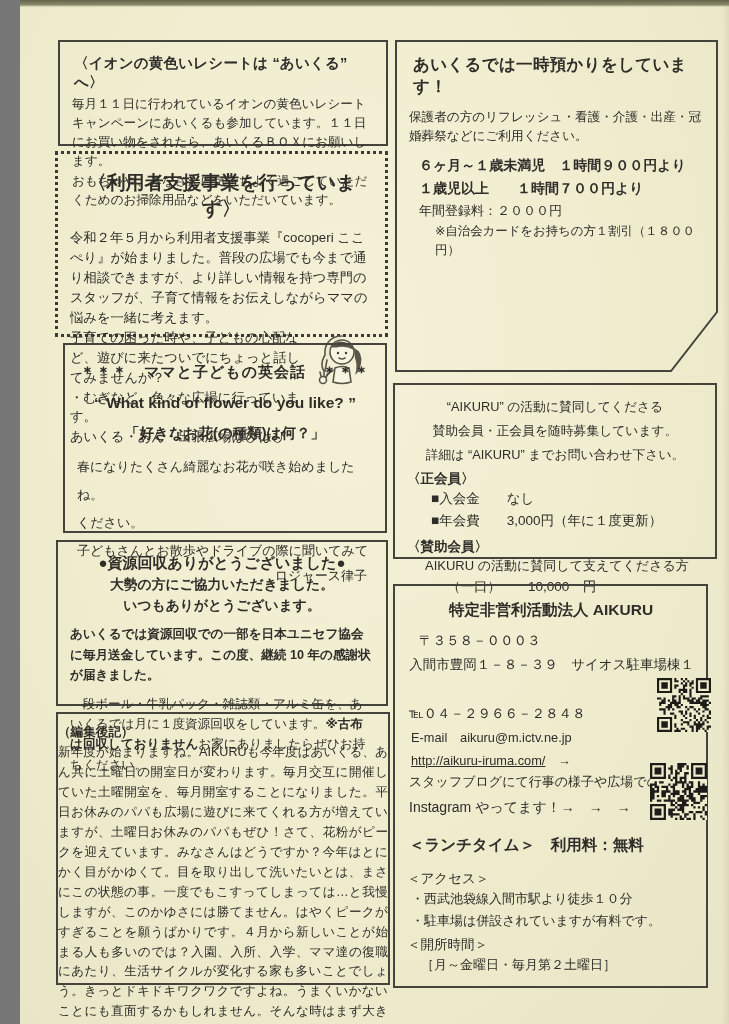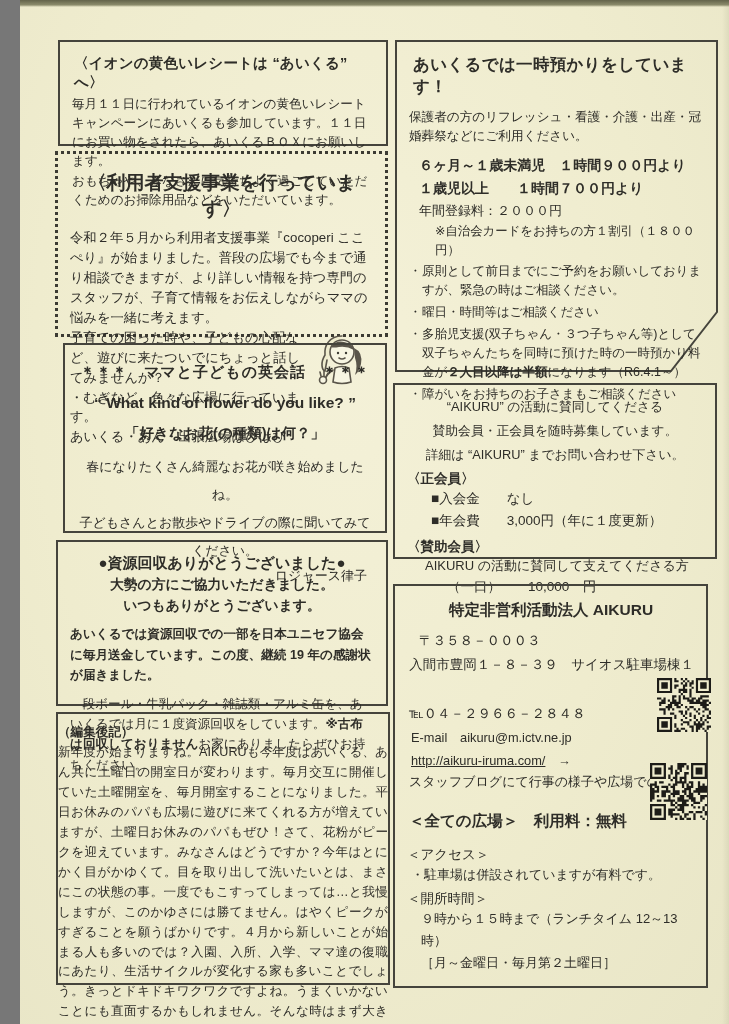--- a/index.html
+++ b/index.html
@@ -27,21 +27,21 @@
 
   
   .support-title{font-size:19px;font-weight:bold;text-align:center;margin:8px 0 6px;}
   .support-body{font-size:13.3px;line-height:1.5;}
   .girl-illo{float:right;width:62px;height:66px;margin:2px 0 0 4px;}
 
   
   .eng-title{font-size:15px;font-weight:bold;text-align:center;margin:10px 0 12px;letter-spacing:1px;}
   .eng-line{font-size:15.5px;font-weight:bold;text-align:center;margin-bottom:12px;}
   .jp-line{font-size:14.5px;font-weight:bold;text-align:center;margin-bottom:10px;}
-  .eng-body{font-size:13px;line-height:2.15;text-align:center;}
+  .eng-body{font-size:13px;line-height:2.15;}
   .eng-sign{font-size:13px;text-align:right;margin-top:2px;padding-right:6px;}
 
   
   .rec-title{font-size:15px;font-weight:bold;text-align:center;margin:4px 0 2px;}
   .rec-sub{font-size:13.8px;font-weight:bold;text-align:center;line-height:1.5;}
   .rec-para{font-size:12.6px;line-height:1.62;margin-top:8px;}
   .rec-para.b{font-weight:bold;}
 
   
   .ed-title{font-size:12.6px;margin-bottom:2px;}
@@ -117,55 +117,49 @@
       <p>・むぎなど、色々な広場に行っています。</p>
       <p>あいくる・あん・出張広場はぴはぴ</p>
     </div>
   </section>
 
   <section class="box pad" style="left:43px;top:343px;width:324px;height:190px;">
     <h2 class="eng-title">＊＊＊　ママと子どもの英会話　＊＊＊</h2>
     <p class="eng-line">“ What kind of flower do you like? ”</p>
     <p class="jp-line">「好きなお花(の種類)は何？」</p>
     <p class="eng-body">春になりたくさん綺麗なお花が咲き始めましたね。</p>
+    <p class="eng-body">ください。</p>
     <p class="eng-body">子どもさんとお散歩やドライブの際に聞いてみて</p>
-    <p class="eng-body">ください。</p>
     <p class="eng-sign">ロジャース律子</p>
   </section>
 
   <section class="box pad" style="left:36px;top:540px;width:332px;height:166px;">
     <h2 class="rec-title">●資源回収ありがとうございました●</h2>
     <p class="rec-sub">大勢の方にご協力いただきました。</p>
     <p class="rec-sub">いつもありがとうございます。</p>
-    <p class="rec-para b">あいくるでは資源回収での一部を日本ユニセフ協会に毎月送金しています。この度、継続 19 年の感謝状が届きました。</p>
+    <p class="rec-para b">あいくるでは資源回収での一部を日本ユニセフ協会に毎月送金しています。この度、継続 10 年の感謝状が届きました。</p>
     <p class="rec-para"><span>　段ボール・牛乳パック・雑誌類・アルミ缶を、あいくるでは月に１度資源回収をしています。</span><strong>※古布は回収しておりません</strong><span>お家にありましたらぜひお持ちください。</span></p>
   </section>
 
   <section class="box" style="left:36px;top:712px;width:334px;height:273px;padding:10px 0;">
     <h2 class="ed-title">（編集後記）</h2>
     <p class="ed-body">新年度が始まりますね。AIKURUも今年度はあいくる、あん共に土曜日の開室日が変わります。毎月交互に開催していた土曜開室を、毎月開室することになりました。平日お休みのパパも広場に遊びに来てくれる方が増えていますが、土曜日お休みのパパもぜひ！さて、花粉がピークを迎えています。みなさんはどうですか？今年はとにかく目がかゆくて。目を取り出して洗いたいとは、まさにこの状態の事。一度でもこすってしまっては…と我慢しますが、このかゆさには勝てません。はやくピークがすぎることを願うばかりです。４月から新しいことが始まる人も多いのでは？入園、入所、入学、ママ達の復職にあたり、生活サイクルが変化する家も多いことでしょう。きっとドキドキワクワクですよね。うまくいかないことにも直面するかもしれません。そんな時はまず大きく深呼吸。それからゆっくり考えましょう。入園・入所おめでとう。新生活を迎えるすべてのみなさん、おめでとう！SUZU</p>
   </section>
 
   <section class="daycare" style="left:375px;top:40px;width:323px;height:333px;">
     <svg class="frame" width="323" height="333" viewBox="0 0 323 333">
       <polygon points="1,1 322,1 322,272 276,331 1,331" fill="none" stroke="#45443c" stroke-width="2"></polygon>
     </svg>
     <div class="inner">
       <h2 class="dc-title">あいくるでは一時預かりをしています！</h2>
       <p class="dc-intro">保護者の方のリフレッシュ・看護・介護・出産・冠婚葬祭などにご利用ください。</p>
       <p class="dc-price">６ヶ月～１歳未満児　１時間９００円より</p>
       <p class="dc-price">１歳児以上　　１時間７００円より</p>
       <p class="dc-reg">年間登録料：２０００円</p>
       <p class="dc-note">※自治会カードをお持ちの方１割引（１８００円）</p>
-      <ul class="dc-bullets">
-        <li>原則として前日までにご予約をお願いしておりますが、緊急の時はご相談ください。</li>
-        <li>曜日・時間等はご相談ください</li>
-        <li><span>多胎児支援(双子ちゃん・３つ子ちゃん等)として双子ちゃんたちを同時に預けた時の一時預かり料金が</span><strong>２人目以降は半額</strong><span>になります（R6.4.1～）</span></li>
-        <li>障がいをお持ちのお子さまもご相談ください</li>
-      </ul>
     </div>
   </section>
 
   <section class="box" style="left:373px;top:383px;width:324px;height:176px;padding:8px 12px;">
     <p class="mem-intro">“AIKURU” の活動に賛同してくださる</p>
     <p class="mem-intro">賛助会員・正会員を随時募集しています。</p>
     <p class="mem-intro">詳細は “AIKURU” までお問い合わせ下さい。</p>
     <p class="mem-label">〈正会員〉</p>
     <p class="mem-item">■入会金　　なし</p>
     <p class="mem-item">■年会費　　3,000円（年に１度更新）</p>
@@ -175,25 +169,26 @@
   </section>
 
   <section class="box" style="left:373px;top:584px;width:315px;height:404px;padding:10px 12px;">
     <h2 class="org-name">特定非営利活動法人 AIKURU</h2>
     <p class="org-line">〒３５８－０００３</p>
     <p class="org-line" style="margin-left:2px;text-align:right;">入間市豊岡１－８－３９　サイオス駐車場棟１Ｆ</p>
     <p class="org-line" style="margin-left:2px;">℡０４－２９６６－２８４８</p>
     <p class="org-line small" style="margin-left:4px;">E-mail　aikuru@m.ictv.ne.jp</p>
     <p class="org-line small" style="margin-left:4px;"><span class="org-url">http://aikuru-iruma.com/</span>　<span>→</span></p>
     <p class="org-blog">スタッフブログにて行事の様子や広場での</p>
-    <p class="org-plaza">＜全ての広場＞　利用料：無料</p>
+    <p class="org-insta">Instagram やってます！→　→　→</p>
+    <p class="org-plaza">＜ランチタイム＞　利用料：無料</p>
     <p class="org-sec">＜アクセス＞</p>
+    <p class="org-item">・西武池袋線入間市駅より徒歩１０分</p>
     <p class="org-item">・駐車場は併設されていますが有料です。</p>
     <p class="org-sec" style="margin-top:4px;">＜開所時間＞</p>
-    <p class="org-hours">９時から１５時まで（ランチタイム 12～13時）</p>
     <p class="org-hours">［月～金曜日・毎月第２土曜日］</p>
 
     <div class="qr" style="left:262px;top:92px;width:54px;height:54px;">
       <svg viewBox="0 0 25 25">
         <path class="qr-modules" fill="#1d1c18" d="M8 0h1v1h-1zM11 0h1v1h-1zM13 0h1v1h-1zM8 1h1v1h-1zM9 1h1v1h-1zM12 1h1v1h-1zM14 1h1v1h-1zM16 1h1v1h-1zM11 2h1v1h-1zM13 2h1v1h-1zM15 2h1v1h-1zM16 2h1v1h-1zM8 3h1v1h-1zM9 3h1v1h-1zM12 3h1v1h-1zM13 3h1v1h-1zM15 3h1v1h-1zM8 4h1v1h-1zM12 4h1v1h-1zM16 4h1v1h-1zM10 5h1v1h-1zM11 5h1v1h-1zM12 5h1v1h-1zM13 5h1v1h-1zM15 5h1v1h-1zM10 6h1v1h-1zM12 6h1v1h-1zM13 6h1v1h-1zM15 6h1v1h-1zM11 7h1v1h-1zM15 7h1v1h-1zM7 8h1v1h-1zM8 8h1v1h-1zM10 8h1v1h-1zM12 8h1v1h-1zM15 8h1v1h-1zM20 8h1v1h-1zM21 8h1v1h-1zM22 8h1v1h-1zM23 8h1v1h-1zM0 9h1v1h-1zM1 9h1v1h-1zM3 9h1v1h-1zM7 9h1v1h-1zM10 9h1v1h-1zM12 9h1v1h-1zM13 9h1v1h-1zM14 9h1v1h-1zM16 9h1v1h-1zM17 9h1v1h-1zM19 9h1v1h-1zM20 9h1v1h-1zM2 10h1v1h-1zM3 10h1v1h-1zM5 10h1v1h-1zM7 10h1v1h-1zM8 10h1v1h-1zM10 10h1v1h-1zM14 10h1v1h-1zM15 10h1v1h-1zM16 10h1v1h-1zM18 10h1v1h-1zM19 10h1v1h-1zM21 10h1v1h-1zM22 10h1v1h-1zM23 10h1v1h-1zM1 11h1v1h-1zM2 11h1v1h-1zM3 11h1v1h-1zM6 11h1v1h-1zM7 11h1v1h-1zM8 11h1v1h-1zM9 11h1v1h-1zM10 11h1v1h-1zM15 11h1v1h-1zM16 11h1v1h-1zM17 11h1v1h-1zM18 11h1v1h-1zM19 11h1v1h-1zM20 11h1v1h-1zM21 11h1v1h-1zM22 11h1v1h-1zM24 11h1v1h-1zM1 12h1v1h-1zM5 12h1v1h-1zM6 12h1v1h-1zM8 12h1v1h-1zM9 12h1v1h-1zM11 12h1v1h-1zM20 12h1v1h-1zM21 12h1v1h-1zM22 12h1v1h-1zM23 12h1v1h-1zM4 13h1v1h-1zM5 13h1v1h-1zM6 13h1v1h-1zM9 13h1v1h-1zM10 13h1v1h-1zM13 13h1v1h-1zM15 13h1v1h-1zM16 13h1v1h-1zM21 13h1v1h-1zM22 13h1v1h-1zM1 14h1v1h-1zM2 14h1v1h-1zM3 14h1v1h-1zM5 14h1v1h-1zM7 14h1v1h-1zM14 14h1v1h-1zM17 14h1v1h-1zM19 14h1v1h-1zM22 14h1v1h-1zM23 14h1v1h-1zM3 15h1v1h-1zM10 15h1v1h-1zM11 15h1v1h-1zM13 15h1v1h-1zM18 15h1v1h-1zM21 15h1v1h-1zM24 15h1v1h-1zM3 16h1v1h-1zM6 16h1v1h-1zM7 16h1v1h-1zM11 16h1v1h-1zM13 16h1v1h-1zM15 16h1v1h-1zM19 16h1v1h-1zM24 16h1v1h-1zM8 17h1v1h-1zM12 17h1v1h-1zM15 17h1v1h-1zM17 17h1v1h-1zM21 17h1v1h-1zM23 17h1v1h-1zM8 18h1v1h-1zM13 18h1v1h-1zM17 18h1v1h-1zM20 18h1v1h-1zM23 18h1v1h-1zM24 18h1v1h-1zM11 19h1v1h-1zM15 19h1v1h-1zM18 19h1v1h-1zM20 19h1v1h-1zM22 19h1v1h-1zM12 20h1v1h-1zM13 20h1v1h-1zM14 20h1v1h-1zM17 20h1v1h-1zM19 20h1v1h-1zM21 20h1v1h-1zM23 20h1v1h-1zM8 21h1v1h-1zM11 21h1v1h-1zM14 21h1v1h-1zM17 21h1v1h-1zM18 21h1v1h-1zM19 21h1v1h-1zM20 21h1v1h-1zM21 21h1v1h-1zM8 22h1v1h-1zM15 22h1v1h-1zM16 22h1v1h-1zM18 22h1v1h-1zM19 22h1v1h-1zM20 22h1v1h-1zM23 22h1v1h-1zM24 22h1v1h-1zM9 23h1v1h-1zM11 23h1v1h-1zM12 23h1v1h-1zM16 23h1v1h-1zM18 23h1v1h-1zM19 23h1v1h-1zM21 23h1v1h-1zM23 23h1v1h-1zM8 24h1v1h-1zM9 24h1v1h-1zM10 24h1v1h-1zM13 24h1v1h-1zM16 24h1v1h-1zM18 24h1v1h-1zM22 24h1v1h-1z"></path>
         <g fill="#1d1c18">
           <path d="M0 0h7v7h-7z M18 0h7v7h-7z M0 18h7v7h-7z"></path>
         </g>
         <g fill="#efecce">
           <path d="M1 1h5v5h-5z M19 1h5v5h-5z M1 19h5v5h-5z"></path>

